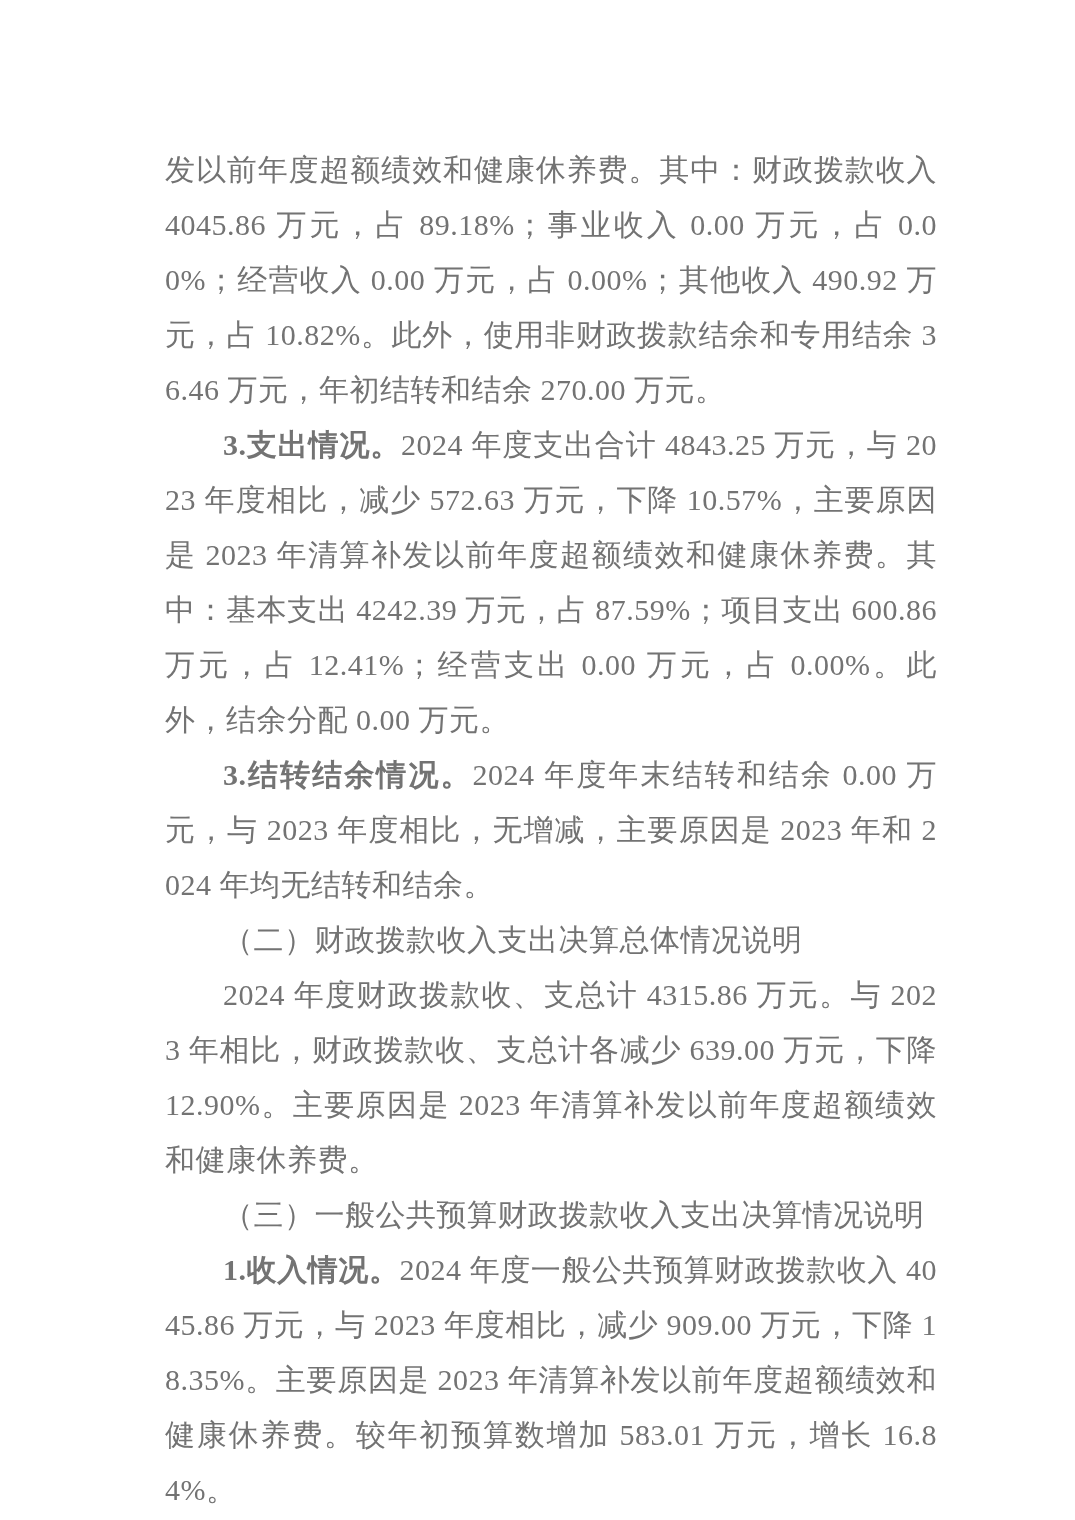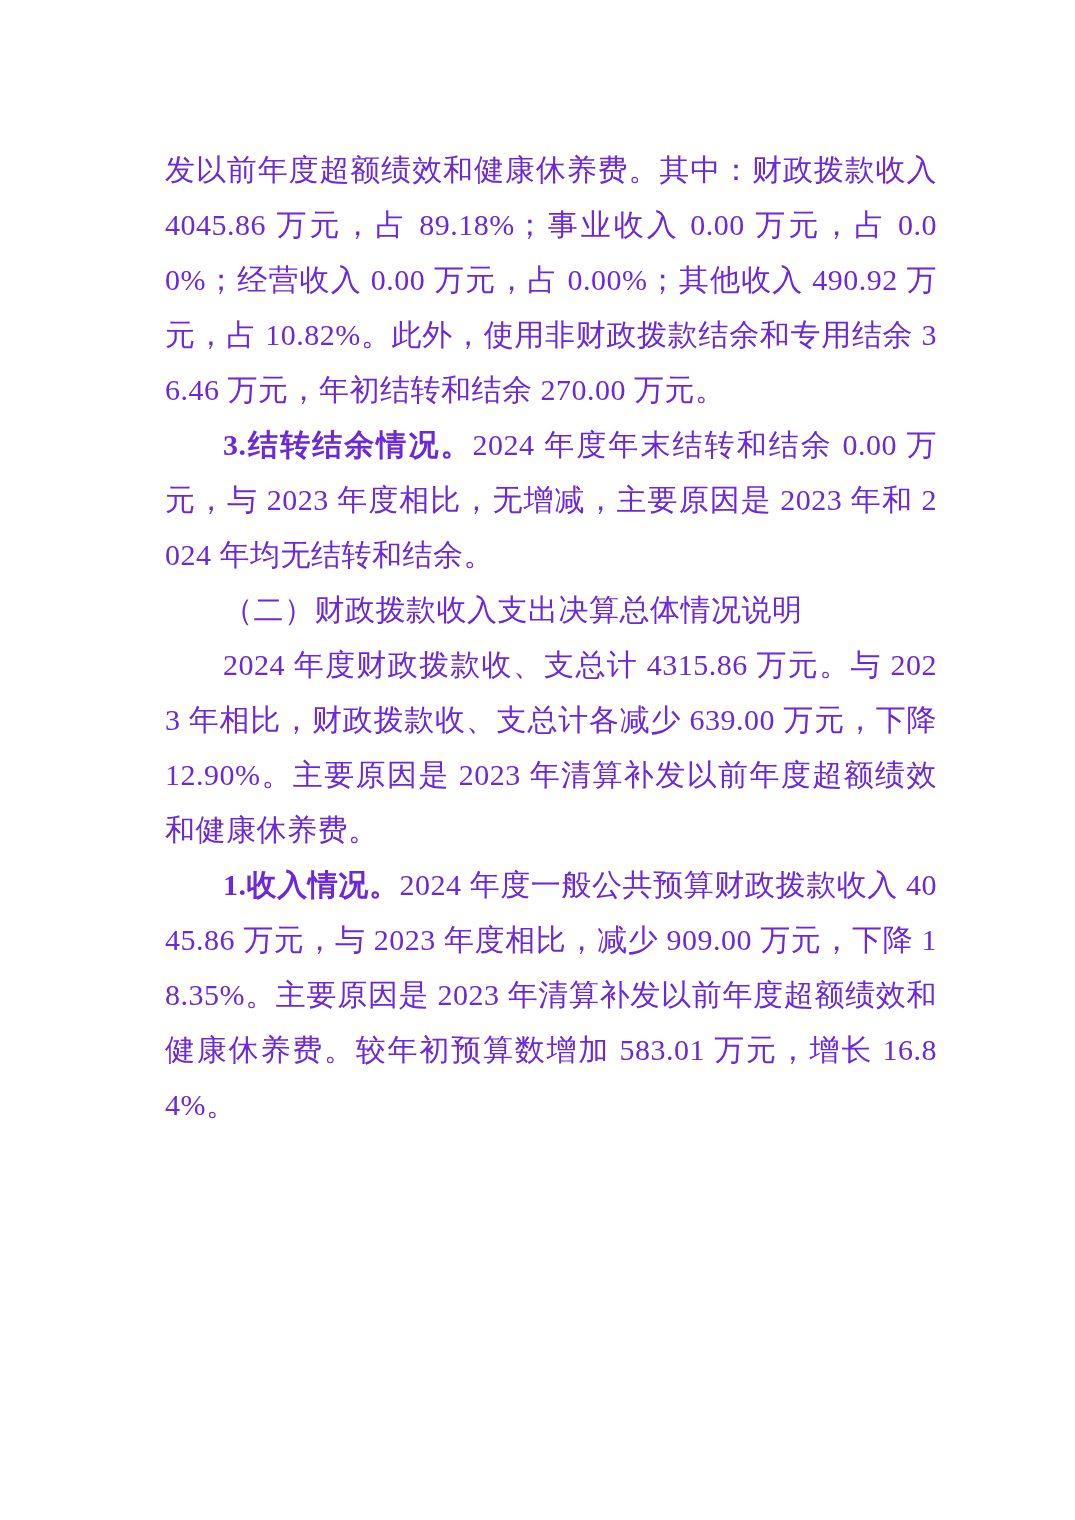--- a/index.html
+++ b/index.html
@@ -13,21 +13,21 @@
     height: 1520px;
     margin: 0 auto;
     background: #ffffff;
     overflow: hidden;
   }
   .content {
     position: absolute;
     left: 165px;
     top: 142px;
     width: 772px;
-    color: #6d28d9;
+    color: #737373;
     font-family: "Liberation Serif", "DejaVu Serif", serif;
   }
   p.para {
     margin: 0;
     font-size: 30px;
     line-height: 55px;
     text-align: justify;
     text-justify: inter-ideograph;
     letter-spacing: 0.5px;
     word-break: break-all;
@@ -43,24 +43,26 @@
   }
 </style>
 </head>
 <body>
 
 <div class="page">
   <div class="content">
 
     <p class="para"><span>发以前年度超额绩效和健康休养费。其中：财政拨款收入 4045.86 万元，占 89.18%；事业收入 0.00 万元，占 0.00%；经营收入 0.00 万元，占 0.00%；其他收入 490.92 万元，占 10.82%。此外，使用非财政拨款结余和专用结余 36.46 万元，年初结转和结余 270.00 万元。</span></p>
 
+    <p class="para indent"><span class="bold">3.支出情况。</span><span>2024 年度支出合计 4843.25 万元，与 2023 年度相比，减少 572.63 万元，下降 10.57%，主要原因是 2023 年清算补发以前年度超额绩效和健康休养费。其中：基本支出 4242.39 万元，占 87.59%；项目支出 600.86 万元，占 12.41%；经营支出 0.00 万元，占 0.00%。此外，结余分配 0.00 万元。</span></p>
 
     <p class="para indent"><span class="bold">3.结转结余情况。</span><span>2024 年度年末结转和结余 0.00 万元，与 2023 年度相比，无增减，主要原因是 2023 年和 2024 年均无结转和结余。</span></p>
 
     <p class="para indent heading"><span>（二）财政拨款收入支出决算总体情况说明</span></p>
 
     <p class="para indent"><span>2024 年度财政拨款收、支总计 4315.86 万元。与 2023 年相比，财政拨款收、支总计各减少 639.00 万元，下降 12.90%。主要原因是 2023 年清算补发以前年度超额绩效和健康休养费。</span></p>
 
+    <p class="para indent heading"><span>（三）一般公共预算财政拨款收入支出决算情况说明</span></p>
 
     <p class="para indent"><span class="bold">1.收入情况。</span><span>2024 年度一般公共预算财政拨款收入 4045.86 万元，与 2023 年度相比，减少 909.00 万元，下降 18.35%。主要原因是 2023 年清算补发以前年度超额绩效和健康休养费。较年初预算数增加 583.01 万元，增长 16.84%。</span></p>
 
   </div>
 </div>
 
 </body></html>

